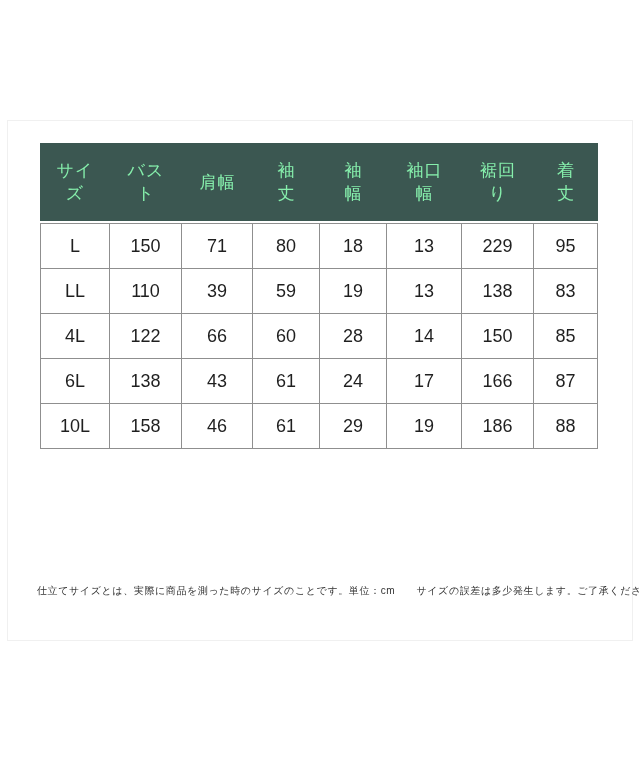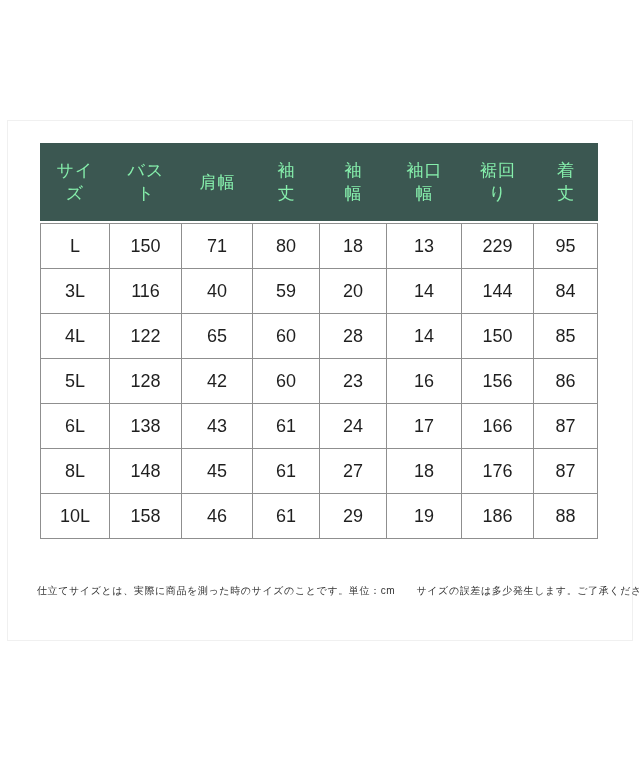--- a/index.html
+++ b/index.html
@@ -112,67 +112,47 @@
               <td>L</td>
               <td>150</td>
               <td>71</td>
               <td>80</td>
               <td>18</td>
               <td>13</td>
               <td>229</td>
               <td>95</td>
             </tr>
             <tr>
-              <td>3L</td>
-              <td>116</td>
-              <td>40</td>
+              <td>LL</td>
+              <td>110</td>
+              <td>39</td>
               <td>59</td>
-              <td>20</td>
-              <td>14</td>
-              <td>144</td>
-              <td>84</td>
+              <td>19</td>
+              <td>13</td>
+              <td>138</td>
+              <td>83</td>
             </tr>
             <tr>
               <td>4L</td>
               <td>122</td>
-              <td>65</td>
+              <td>66</td>
               <td>60</td>
               <td>28</td>
               <td>14</td>
               <td>150</td>
               <td>85</td>
-            </tr>
-            <tr>
-              <td>5L</td>
-              <td>128</td>
-              <td>42</td>
-              <td>60</td>
-              <td>23</td>
-              <td>16</td>
-              <td>156</td>
-              <td>86</td>
             </tr>
             <tr>
               <td>6L</td>
               <td>138</td>
               <td>43</td>
               <td>61</td>
               <td>24</td>
               <td>17</td>
               <td>166</td>
-              <td>87</td>
-            </tr>
-            <tr>
-              <td>8L</td>
-              <td>148</td>
-              <td>45</td>
-              <td>61</td>
-              <td>27</td>
-              <td>18</td>
-              <td>176</td>
               <td>87</td>
             </tr>
             <tr>
               <td>10L</td>
               <td>158</td>
               <td>46</td>
               <td>61</td>
               <td>29</td>
               <td>19</td>
               <td>186</td>

